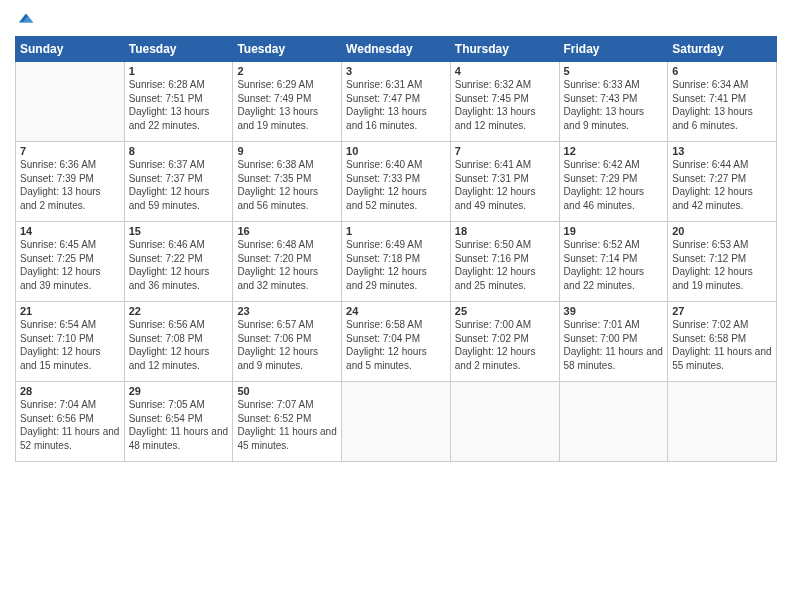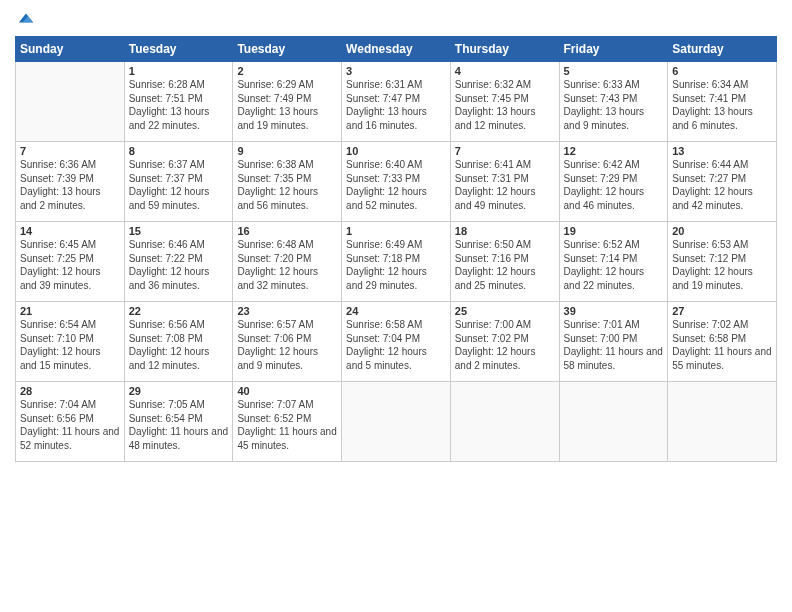--- a/index.html
+++ b/index.html
@@ -341,21 +341,21 @@
 and 52 minutes.</div>
           </td>
           <td>
             <span class="day-number">29</span>
             <div class="day-info">Sunrise: 7:05 AM
 Sunset: 6:54 PM
 Daylight: 11 hours
 and 48 minutes.</div>
           </td>
           <td>
-            <span class="day-number">40</span>
+            <span class="day-number">50</span>
             <div class="day-info">Sunrise: 7:07 AM
 Sunset: 6:52 PM
 Daylight: 11 hours
 and 45 minutes.</div>
           </td>
           <td class="empty"></td>
           <td class="empty"></td>
           <td class="empty"></td>
           <td class="empty"></td>
         </tr>

